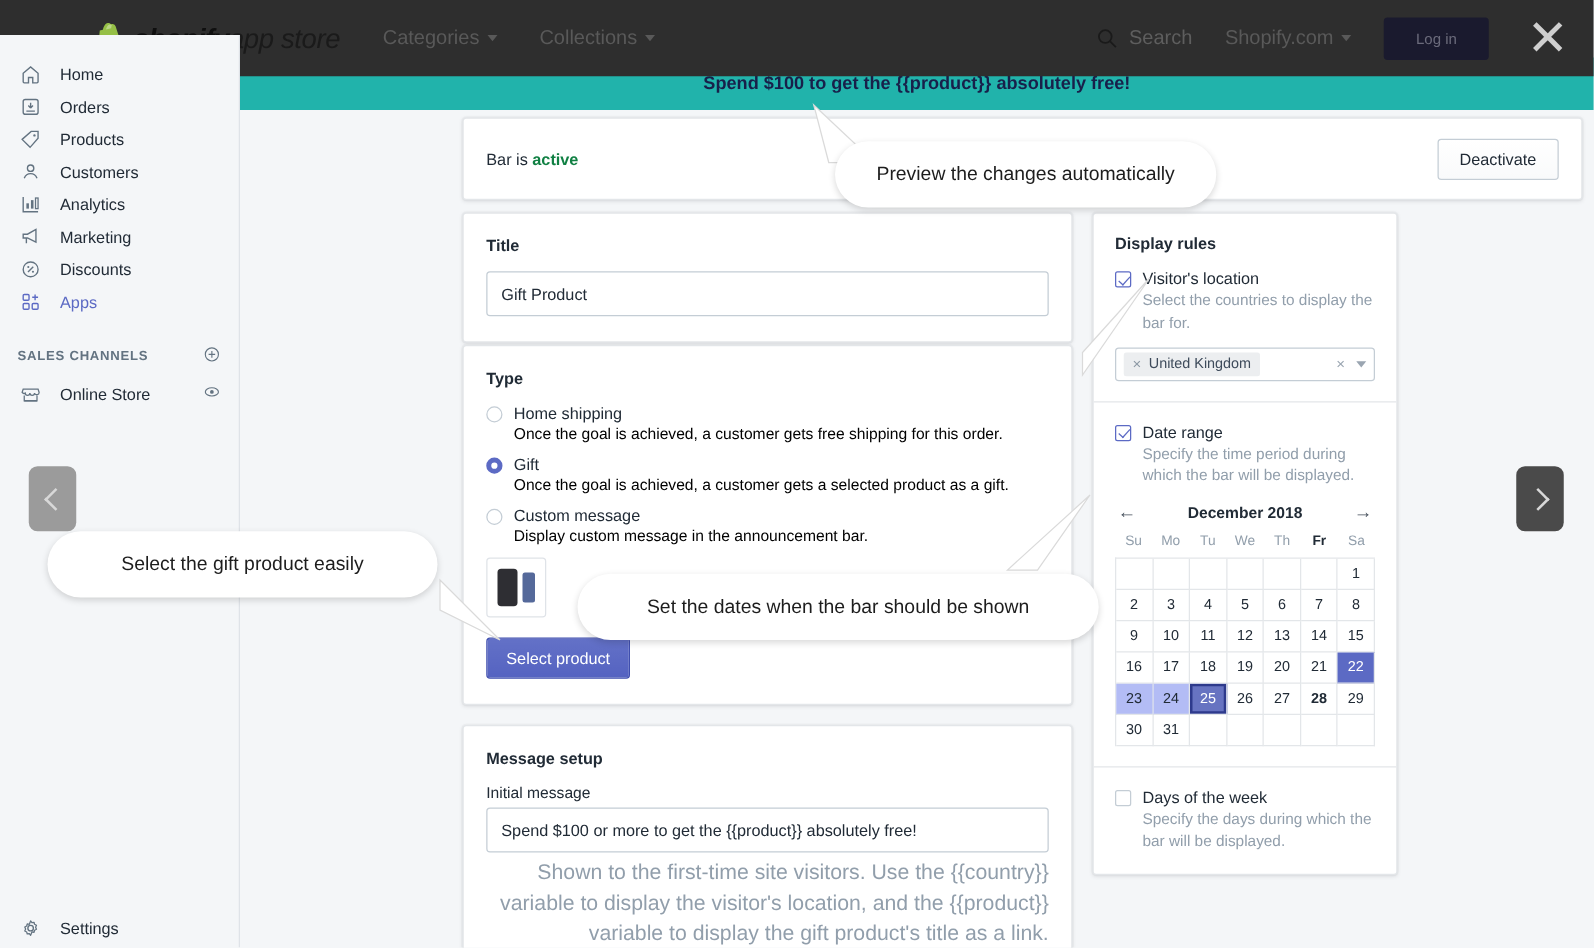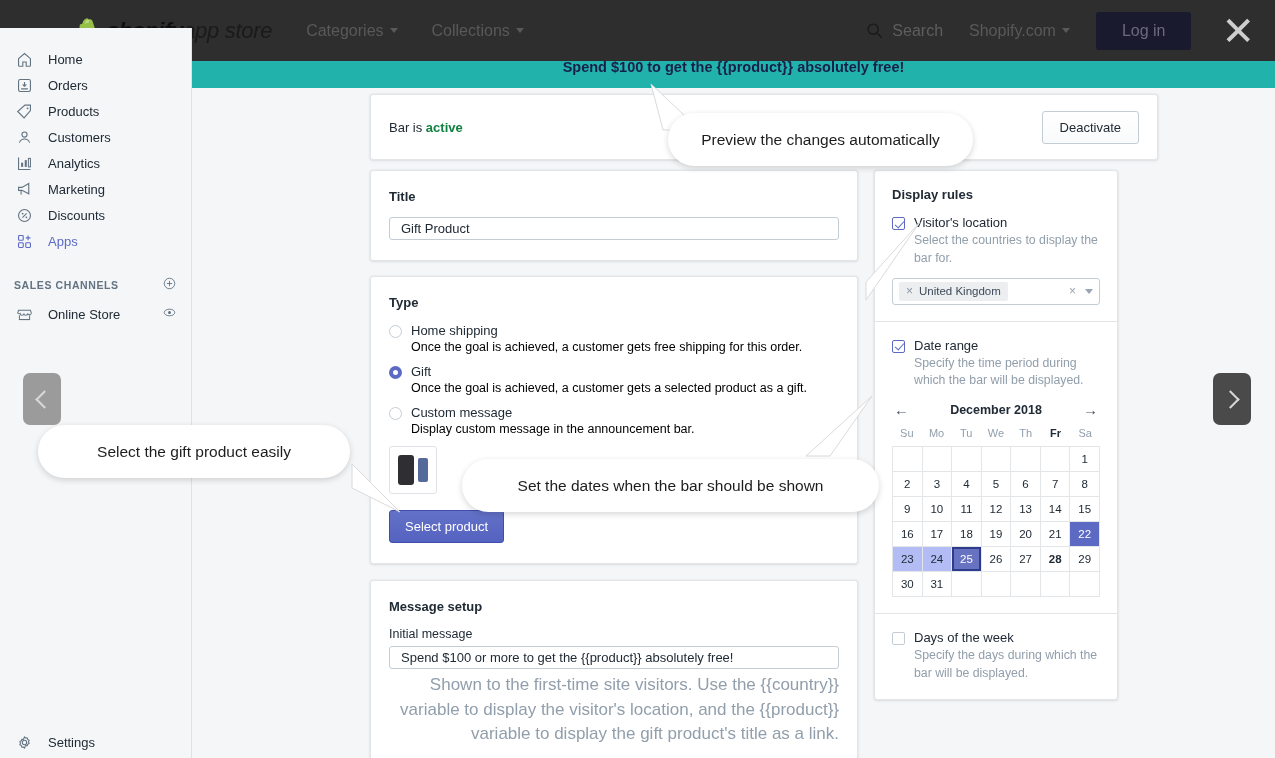--- a/index.html
+++ b/index.html
@@ -27,21 +27,21 @@
   .logo-text i { font-weight: 400; font-style: italic; color: #1a1a1a; }
   .nav-link {
     color: #595959; font-size: 16px; margin-left: 34px;
     display: flex; align-items: center; gap: 6px; cursor: pointer;
   }
   .caret { width: 0; height: 0; border-left: 4px solid transparent;
            border-right: 4px solid transparent; border-top: 5px solid #595959; }
   .topbar-right { margin-left: auto; display: flex; align-items: center; gap: 26px; }
   .search-link { display: flex; align-items: center; gap: 9px; color: #5e5e5e; font-size: 16px; cursor: pointer; }
   .login-btn {
-    background: #1a1a2e; color: #6b6b7b; font-size: 16px;
+    background: #1a1a2e; color: #6b6b7b; font-size: 12px;
     padding: 10px 26px; border-radius: 3px; cursor: pointer;
   }
   .close-x { color: #cfcfcf; font-size: 40px; line-height: 28px; font-weight: 300; cursor: pointer; margin-left: 4px; }
 
   
   .sidebar {
     position: absolute; left: 0; top: 28px; width: 192px; height: 730px;
     background: #f4f6f8; border-right: 1px solid #dfe3e8; z-index: 10;
     padding-top: 18px;
   }
@@ -70,39 +70,39 @@
   
   .canvas {
     position: absolute; left: 192px; top: 88px; width: 1083px; height: 670px;
     background: #f4f6f8; z-index: 1;
   }
   .card {
     position: absolute; background: #fff; border: 1px solid #e3e6e9;
     border-radius: 3px; box-shadow: 0 0 0 1px rgba(63,63,68,.03), 0 1px 3px rgba(63,63,68,.10);
   }
   
-  .card-status { left: 178px; top: 6px; width: 788px; height: 66px;
+  .card-status { left: 178px; top: 6px; width: 896px; height: 66px;
                  display: flex; align-items: center; padding: 0 18px; }
   .status-text { font-size: 13px; color: #212b36; }
   .status-text b { color: #108043; font-weight: 600; }
   .deactivate-btn {
     margin-left: auto; border: 1px solid #c4cdd5; background: linear-gradient(180deg,#fff,#f9fafb);
     border-radius: 3px; font-size: 13px; color: #212b36; padding: 8px 17px; cursor: pointer;
   }
   
   .card-left { left: 178px; top: 82px; width: 488px; }
   .card-type  { left: 178px; top: 188px; width: 488px; height: 288px; }
   .card-msg   { left: 178px; top: 492px; width: 488px; height: 180px; }
   .card-right { left: 682px; top: 82px; width: 244px; }
 
   .card-pad { padding: 18px 18px 20px; }
   .sec-title { font-size: 13px; font-weight: 700; color: #212b36; margin-bottom: 13px; }
   .field-label { font-size: 12.5px; color: #212b36; margin-bottom: 5px; }
   .text-input {
-    width: 100%; height: 23px; border: 1px solid #c4cdd5; border-radius: 3px;
+    width: 100%; height: 36px; border: 1px solid #c4cdd5; border-radius: 3px;
     background: #fff; font-size: 13px; color: #212b36; padding: 0 11px;
     font-family: "Liberation Sans", sans-serif;
   }
   .radio-row { display: flex; align-items: flex-start; margin-top: 2px; }
   .radio {
     width: 13px; height: 13px; border-radius: 50%; border: 1px solid #c4cdd5;
     background: #fff; flex: none; margin-top: 2px; margin-right: 9px; position: relative;
   }
   .radio.on { border: 4px solid #5c6ac4; background: #fff; }
   .radio-label { font-size: 13px; color: #212b36; }

